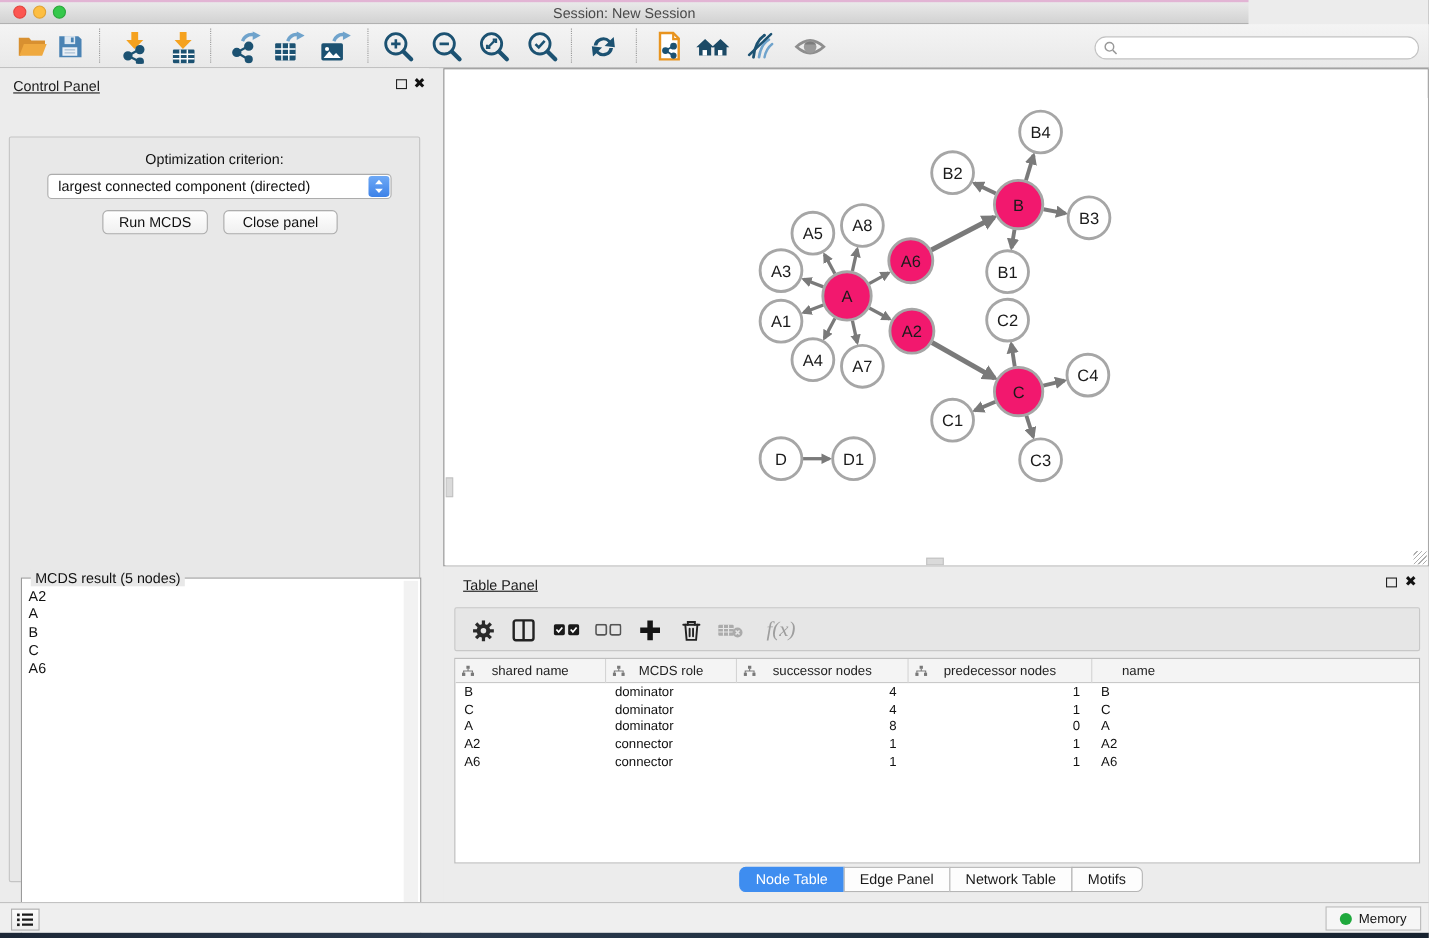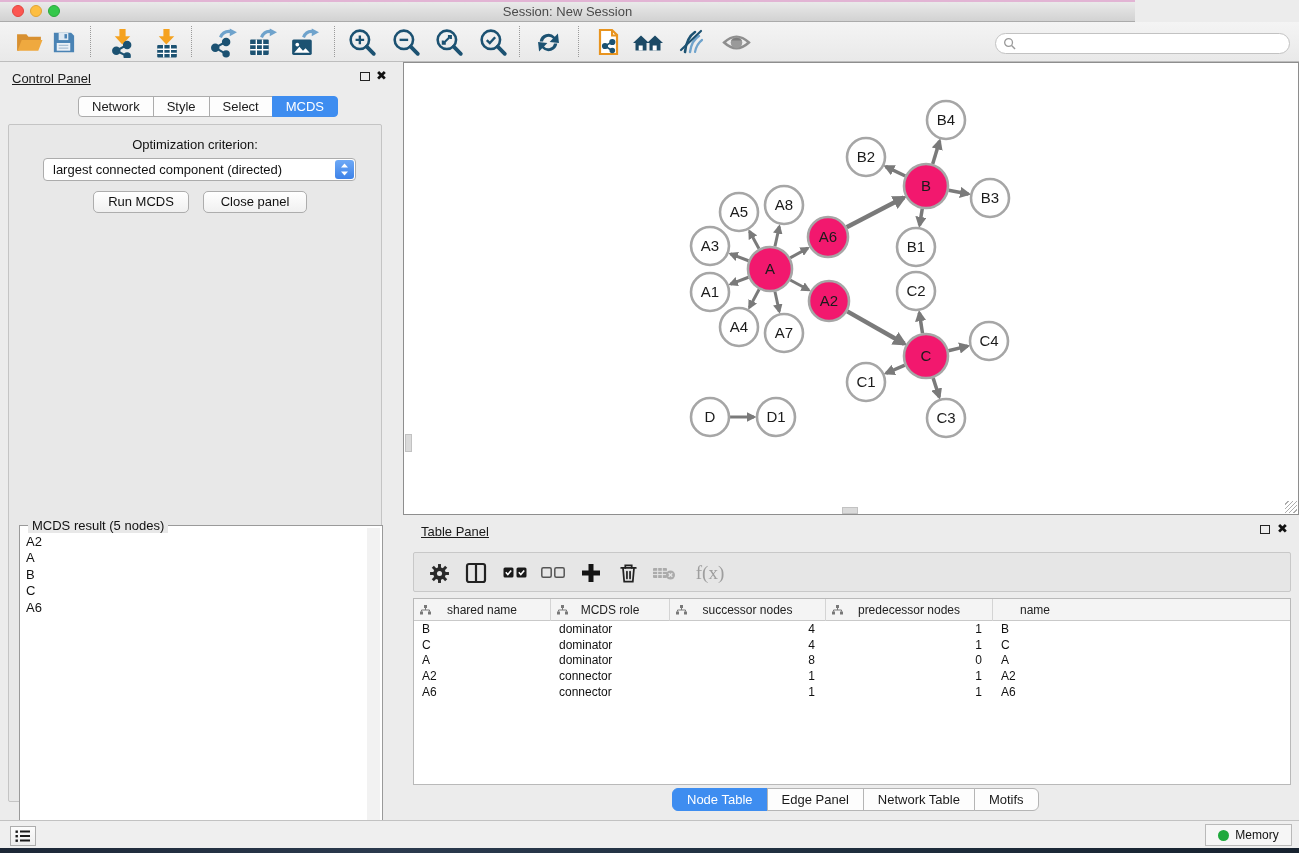--- a/index.html
+++ b/index.html
@@ -60,21 +60,21 @@
   .net-canvas{position:absolute;left:1px;top:26px;width:893px;height:425px;background:#fff;overflow:hidden;}
   .scroll-stub-left{position:absolute;left:0px;top:345px;width:7px;height:18px;background:#DADADA;border:1px solid #C2C2C2;}
   .scroll-stub-bottom{position:absolute;left:437px;top:418px;width:16px;height:7px;background:#DADADA;border:1px solid #C2C2C2;}
   .resize-grip{position:absolute;right:1px;bottom:1px;width:12px;height:12px;
     background:repeating-linear-gradient(135deg,transparent,transparent 2px,#ADADAD 2px,#ADADAD 3px);}
   
   .table-panel{position:absolute;left:403px;top:515px;width:896px;height:305px;background:#ECECEC;}
   .tp-toolbar{position:absolute;left:10px;top:37px;width:878px;height:40px;background:#E6E6E6;
     border:1px solid #C8C8C8;border-radius:2px;}
   .tp-ico{position:absolute;top:7px;width:26px;height:26px;display:flex;align-items:center;justify-content:center;}
-  .fx-label{font-family:"Liberation Serif","DejaVu Serif",serif;font-size:19px;color:#9E9E9E;}
+  .fx-label{font-family:"Liberation Serif","DejaVu Serif",serif;font-style:italic;font-size:19px;color:#9E9E9E;}
   .tbl{position:absolute;left:10px;top:83px;width:878px;height:187px;background:#fff;border:1px solid #B9B9B9;overflow:hidden;}
   .tbl-head{display:flex;height:22px;background:#F4F4F4;border-bottom:1px solid #C9C9C9;}
   .th{position:relative;height:22px;border-right:1px solid #D4D4D4;font-size:12px;color:#222;
       display:flex;align-items:center;justify-content:center;}
   .th .hdr-icon{position:absolute;left:6px;top:6px;}
   .th.noicon{border-right:none;}
   .tbl-row{display:flex;height:15.8px;font-size:12px;color:#111;align-items:center;}
   .td{overflow:hidden;white-space:nowrap;}
   .al{text-align:left;padding-left:8px;}
   .ar{text-align:right;padding-right:11px;}
@@ -263,26 +263,20 @@
           <path d="M9.2 9.2 L13 13" stroke="#999" stroke-width="1.5"></path>
         </svg>
       <input type="text" placeholder="" style="">
     </div>
   </div>
 
   <div class="control-panel">
     <div class="panel-title">Control Panel</div>
     <span class="float-ico" style="left:360px"></span>
     <span class="close-ico" style="left:376px">✖</span>
-    <div class="cp-tabs" id="cp-tabs">
-        <div class="cp-tab">Network</div>
-        <div class="cp-tab">Style</div>
-        <div class="cp-tab">Select</div>
-        <div class="cp-tab active">MCDS</div>
-      </div>
     <div class="cp-content">
       <div class="opt-label">Optimization criterion:</div>
       <div class="dropdown">
         <span>largest connected component (directed)</span>
         <span class="dd-cap">
           <svg width="9" height="13" viewBox="0 0 9 13">
               <path d="M4.5 0.5 L8 4.5 H1z" fill="#fff"></path>
               <path d="M4.5 12.5 L1 8.5 H8z" fill="#fff"></path>
             </svg>
         </span>

